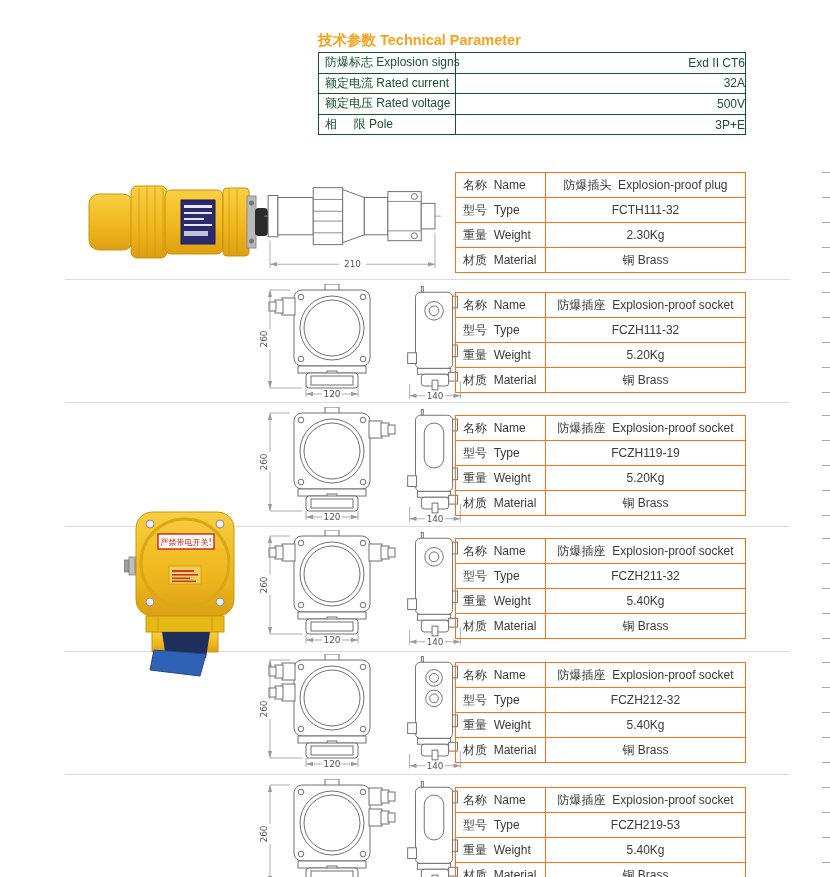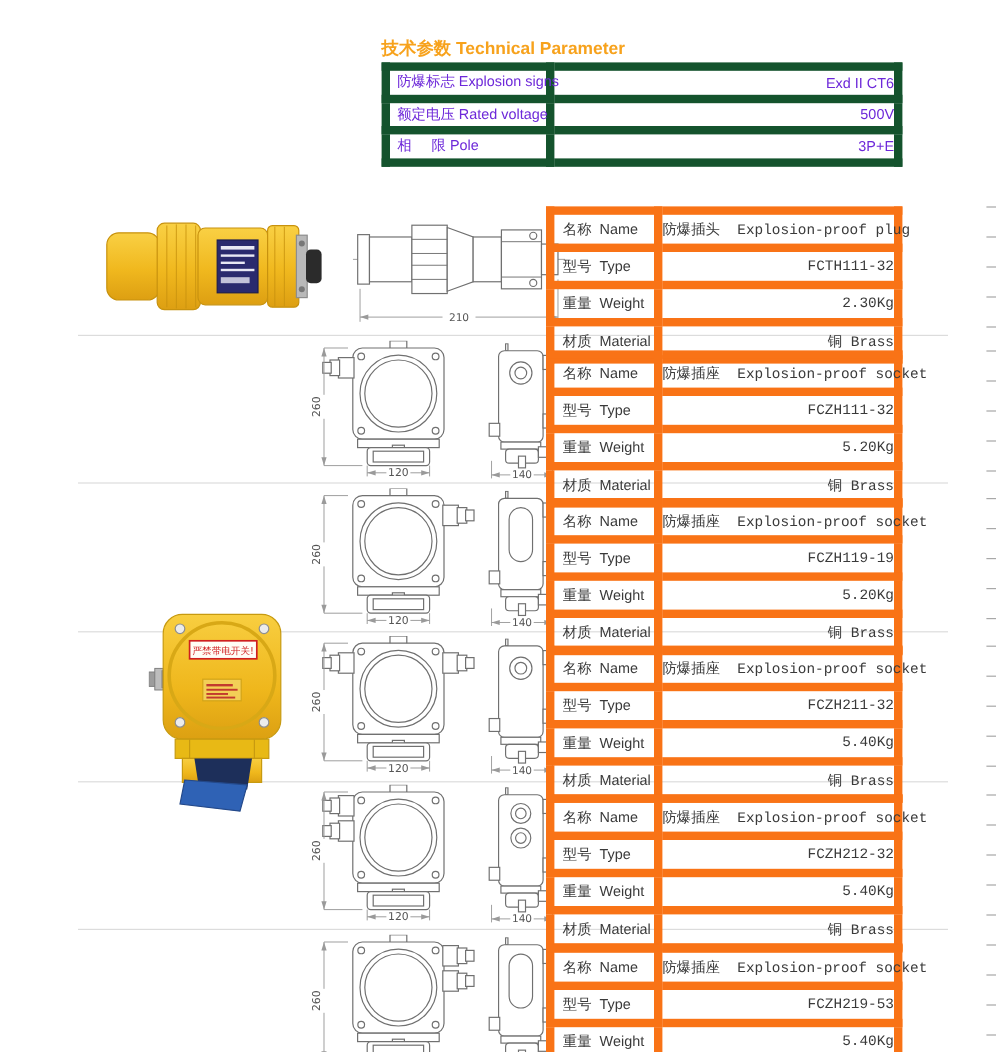--- a/index.html
+++ b/index.html
@@ -1,26 +1,26 @@
 <!DOCTYPE html>
 <html><head>
 <meta charset="utf-8">
 <style>
   html,body{margin:0;padding:0;background:#fff;}
   .page{position:relative;width:830px;height:877px;background:#fff;overflow:hidden;
         font-family:"Liberation Sans","DejaVu Sans",sans-serif;color:#3a3a3a;margin-top:24px;}
   .title{position:absolute;left:318px;top:7px;font-size:14.5px;font-weight:bold;color:#f7a21c;}
   table.param{position:absolute;left:318px;top:28px;width:427px;border-collapse:collapse;
         table-layout:fixed;font-size:12px;}
-  table.param td{border:7px solid #14532d;height:19.6px;padding:0 0 0 6px;white-space:pre;color:#6d28d9;}
+  table.param td{border:1px solid #14532d;height:19.6px;padding:0 0 0 6px;white-space:pre;color:#14532d;}
   table.param td.val{text-align:right;padding:0;}
   table.spec{position:absolute;left:455px;width:290px;border-collapse:collapse;
         table-layout:fixed;font-size:12px;}
-  table.spec td{border:7px solid #f97316;height:24px;padding:0 0 0 7px;white-space:pre;color:#3a3a3a;}
-  table.spec td.val{text-align:right;padding:0;font-family:Liberation Mono, monospace;}
+  table.spec td{border:1px solid #f97316;height:24px;padding:0 0 0 7px;white-space:pre;color:#3a3a3a;}
+  table.spec td.val{text-align:center;padding:0;}
   .sep{position:absolute;left:65px;width:725px;height:1px;background:#dcdcdc;}
   .abs{position:absolute;}
   .tick{position:absolute;left:822px;width:9px;height:1px;background:#a8a8a8;}
   svg text{font-family:"DejaVu Sans","Liberation Sans",sans-serif;}
 </style>
 </head>
 <body>
 
 <div class="page">
 
@@ -28,20 +28,24 @@
 
   <table class="param">
     <colgroup>
         <col style="width:137px">
         <col style="width:290px">
       </colgroup>
     <tbody id="paramBody">
         <tr>
           <td>防爆标志 Explosion signs</td>
           <td class="val">Exd II CT6</td>
+        </tr>
+        <tr>
+          <td>额定电流 Rated current</td>
+          <td class="val">32A</td>
         </tr>
         <tr>
           <td>额定电压 Rated voltage</td>
           <td class="val">500V</td>
         </tr>
         <tr>
           <td>相     限 Pole</td>
           <td class="val">3P+E</td>
         </tr>
       </tbody>
@@ -125,21 +129,21 @@
       <rect x="22" y="108" width="78" height="16" fill="#e8b915" stroke="#c79a10"></rect>
       <line x1="34" y1="108" x2="34" y2="124" stroke="#c79a10"></line>
       <line x1="88" y1="108" x2="88" y2="124" stroke="#c79a10"></line>
       <rect x="28" y="124" width="66" height="20" fill="url(#gy2)" stroke="#c79a10"></rect>
       <path d="M38,124 L86,124 L82,150 L42,150 Z" fill="#1d2f5a"></path>
       <path d="M30,142 L82,146 L76,168 L26,162 Z" fill="#2f62b5" stroke="#24498a"></path>
     </svg>
   </div>
 
   <div id="drawings">
-      <div class="abs" style="left: 292px; top: 146px;"><svg width="182" height="108" viewBox="0 0 185 110">
+      <div class="abs" style="left: 262px; top: 146px;"><svg width="182" height="108" viewBox="0 0 185 110">
   <line x1="2" y1="47" x2="182" y2="47" stroke="#9a9a9a" stroke-width="0.8" stroke-dasharray="11 3 2 3"></line>
   <g fill="#fff" stroke="#707070" stroke-width="1">
     <rect x="6" y="26" width="10" height="42"></rect>
     <rect x="16" y="28" width="36" height="38"></rect>
     <rect x="52" y="18" width="30" height="58"></rect>
     <path d="M82,20 L104,28 L104,66 L82,74 Z"></path>
     <rect x="104" y="28" width="24" height="38"></rect>
     <rect x="128" y="22" width="34" height="50"></rect>
     <rect x="162" y="34" width="14" height="26"></rect>
   </g>

